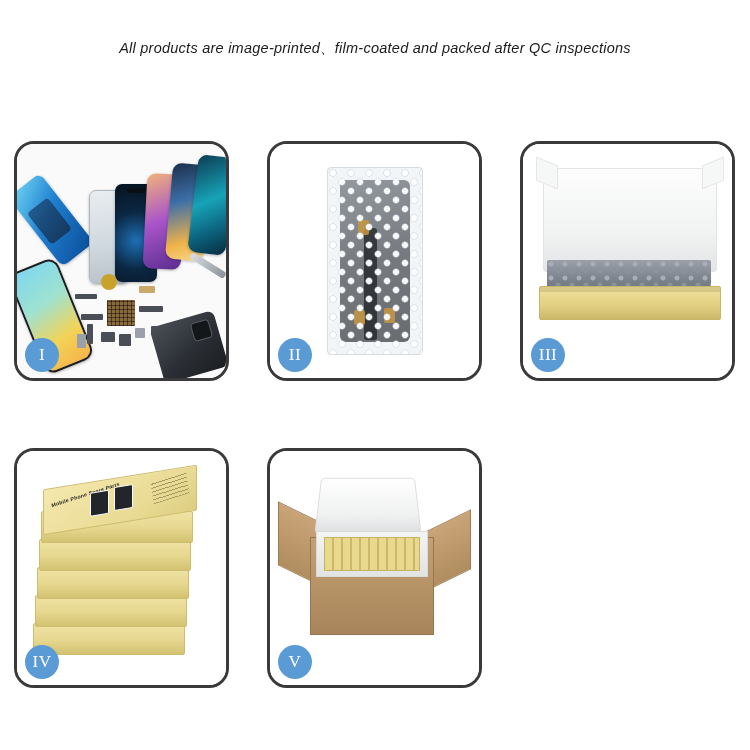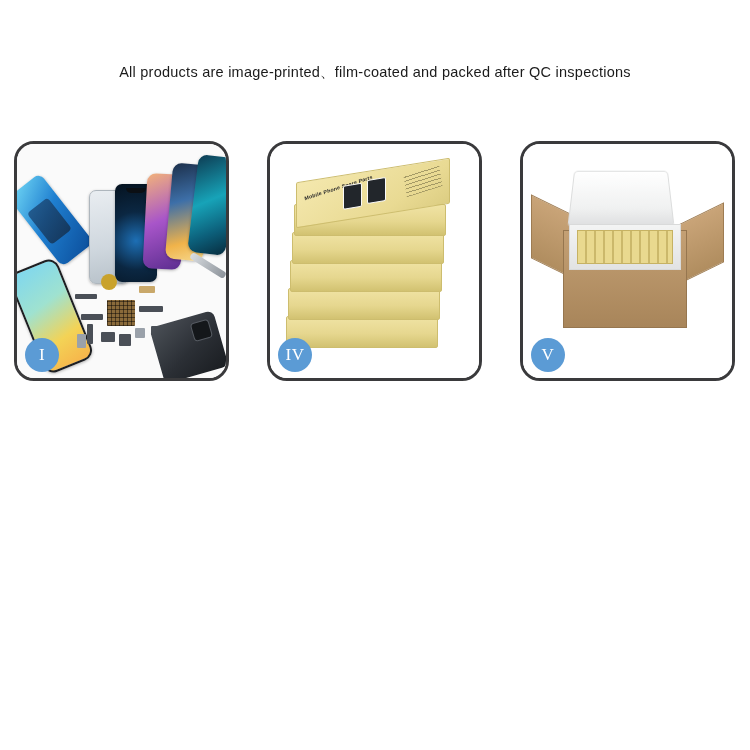--- a/index.html
+++ b/index.html
@@ -35,28 +35,29 @@
   .title {
     font-size: 36px;
     font-weight: 700;
     letter-spacing: 2.0px;
     color: #111111;
     line-height: 42px;
     white-space: nowrap;
     font-family: "Liberation Sans", sans-serif;
   }
   .subtitle {
-    margin-top: 25px;
+    margin-top: 1px;
     font-size: 14.5px;
     font-weight: 400;
     letter-spacing: 0.25px;
     color: #1b1b1b;
     line-height: 18px;
     white-space: nowrap;
     font-family: "Liberation Sans", sans-serif;
+    font-style: italic;
   }
 
   
   .grid {
     position: absolute;
     top: 141px;
     left: 14px;
     width: 722px;
     height: 562px;
     display: grid;
@@ -445,21 +446,42 @@
           <div class="pt light" style="left:60px; top:56px; width:10px; height:10px;"></div>
           <div class="pt" style="left:76px; top:54px; width:9px;  height:9px;"></div>
         </div>
 
         <div class="housing"></div>
         <div class="tool"></div>
       </div>
       <div class="badge">I</div>
     </div>
 
-
+    <div class="panel">
+      <div class="panel-inner p2">
+        <div class="bag">
+          <div class="bagitem"></div>
+          <div class="flexcab"></div>
+          <div class="goldtab" style="left:30px; top:52px;"></div>
+          <div class="goldtab" style="left:26px; top:142px;"></div>
+          <div class="goldtab" style="left:56px; top:140px;"></div>
+          <div class="bubbles"></div>
+        </div>
+      </div>
+      <div class="badge">II</div>
+    </div>
+
+    <div class="panel">
+      <div class="panel-inner p3">
+        <div class="tray-lid"></div>
+        <div class="tray-foam"></div>
+        <div class="tray-base"></div>
+      </div>
+      <div class="badge">III</div>
+    </div>
 
     <div class="panel">
       <div class="panel-inner p4">
         <div class="stack">
           <div class="sbox" style="left:2px;  top:150px;"></div>
           <div class="sbox" style="left:4px;  top:122px;"></div>
           <div class="sbox" style="left:6px;  top:94px;"></div>
           <div class="sbox" style="left:8px;  top:66px;"></div>
           <div class="sbox" style="left:10px; top:38px;"></div>
           <div class="sbox top" style="left:12px; top:4px;">

